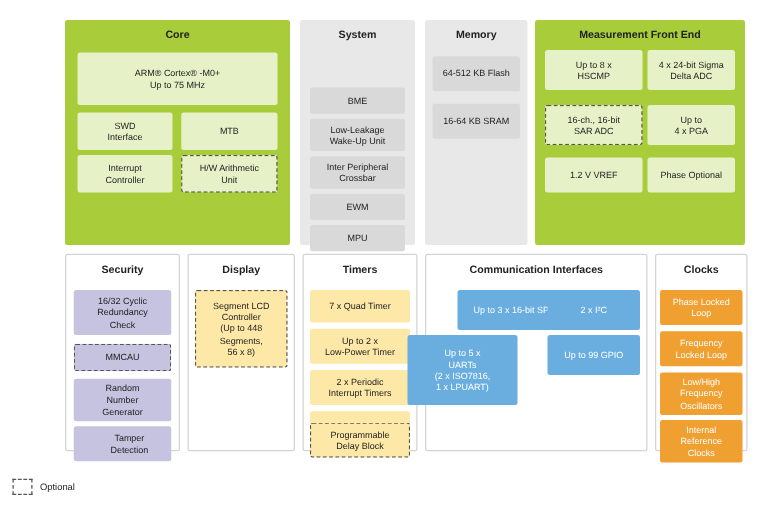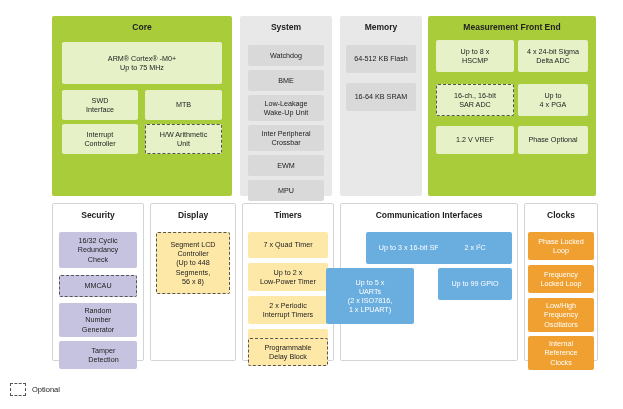--- a/index.html
+++ b/index.html
@@ -95,21 +95,20 @@
 Interface</div>
   <div class="cell green-cell" style="left:145px; top:90px; width:77px; height:30px; white-space:pre-line;">MTB</div>
   <div class="cell green-cell" style="left:62px; top:124px; width:76px; height:30px; white-space:pre-line;">Interrupt
 Controller</div>
   <div class="cell green-cell dashed" style="left:145px; top:124px; width:77px; height:30px; white-space:pre-line;">H/W Arithmetic
 Unit</div>
 
   <div class="grp gray-grp" style="left:240px; top:16px; width:92px; height:180px;">
     <div class="grp-title">System</div>
   </div>
-  <div class="cell gray-cell" style="left:248px; top:45px; width:76px; height:21px;">Watchdog</div>
   <div class="cell gray-cell" style="left:248px; top:70px; width:76px; height:21px;">BME</div>
   <div class="cell gray-cell" style="left:248px; top:95px; width:76px; height:26px; white-space:pre-line;">Low-Leakage
 Wake-Up Unit</div>
   <div class="cell gray-cell" style="left:248px; top:125px; width:76px; height:26px; white-space:pre-line;">Inter Peripheral
 Crossbar</div>
   <div class="cell gray-cell" style="left:248px; top:155px; width:76px; height:21px;">EWM</div>
   <div class="cell gray-cell" style="left:248px; top:180px; width:76px; height:21px;">MPU</div>
 
   <div class="grp gray-grp" style="left:340px; top:16px; width:82px; height:180px;">
     <div class="grp-title">Memory</div>

